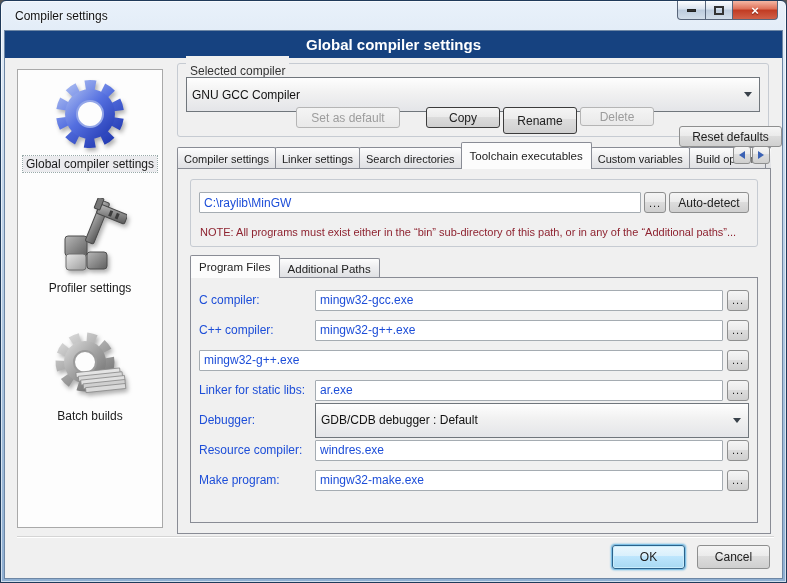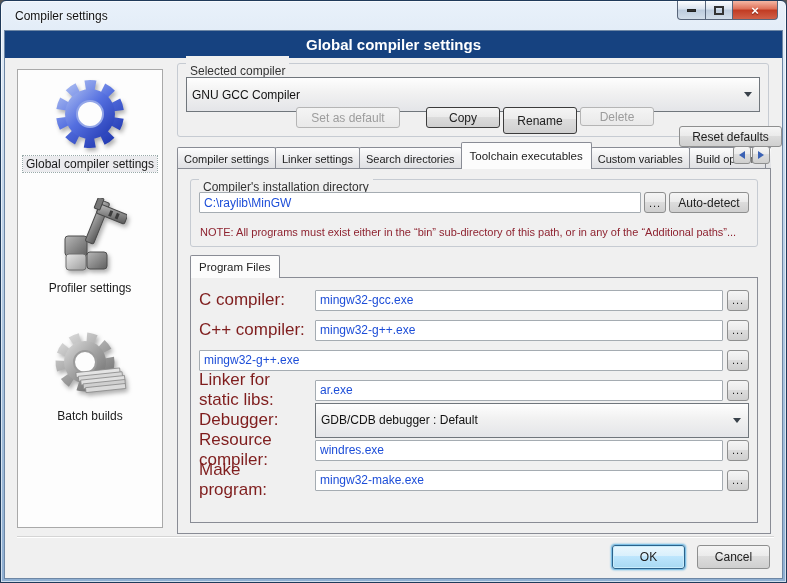--- a/index.html
+++ b/index.html
@@ -90,21 +90,21 @@
 
   
   .subtabs { position:absolute; left:12px; top:86px; display:flex; align-items:flex-end; height:23px; }
   .subtab { height:20px; display:flex; align-items:center; padding:0 8px; font-size:11.5px; color:#222;
     background:linear-gradient(#FDFDFD, #EFEFF1 40%, #DEDFE2); border:1px solid #898C95; border-bottom:none;
     border-radius:2px 2px 0 0; margin-right:-1px; cursor:pointer; }
   .subtab.active { height:23px; background:#FCFCFC; z-index:3; position:relative; }
   .innerpanel { position:absolute; left:12px; top:108px; width:568px; height:246px; background:#F0F0F0;
     border:1px solid #898C95; z-index:2; padding:11px 8px 0 8px; }
   .frow { display:flex; align-items:center; height:22px; margin-bottom:8px; gap:4px; }
-  .flabel { width:112px; flex:0 0 auto; font-size:17px; color:#7f1d1d; }
+  .flabel { width:112px; flex:0 0 auto; font-size:12px; color:#1d4ed8; }
   .frow .textbox { flex:1; }
   .frow .combo { flex:1; }
 
   
   .footer-sep { position:absolute; left:12px; top:478px; width:757px; height:2px;
     border-top:1px solid #D5D5D5; border-bottom:1px solid #FFFFFF; }
   .ok-btn { position:absolute; left:607px; top:487px; width:73px; height:24px; }
   .cancel-btn { position:absolute; left:692px; top:487px; width:73px; height:24px; }
 </style>
 </head>
@@ -236,31 +236,31 @@
             </div>
           <div class="btn soft scrollbtn">
               <span class="tri-right"></span>
             </div>
         </div>
       </div>
 
       <div class="tabpanel">
 
         <div class="groupbox instgroup">
-          <span class="glabel">Compiler's installation directory</span>
           <div class="inst-row">
             <input class="textbox" value="C:\raylib\MinGW" style="">
             <div class="btn soft browse">...</div>
             <div class="btn soft autodetect">Auto-detect</div>
           </div>
           <div class="note">NOTE: All programs must exist either in the “bin” sub-directory of this path, or in any of the “Additional paths”...</div>
         </div>
 
         <div class="subtabs">
           <div class="subtab active">Program Files</div>
+          <div class="subtab">Additional Paths</div>
         </div>
 
         <div class="innerpanel">
 
           <div class="frow">
             <span class="flabel">C compiler:</span>
             <input class="textbox" value="mingw32-gcc.exe" style="">
             <div class="btn soft browse">...</div>
           </div>
 

